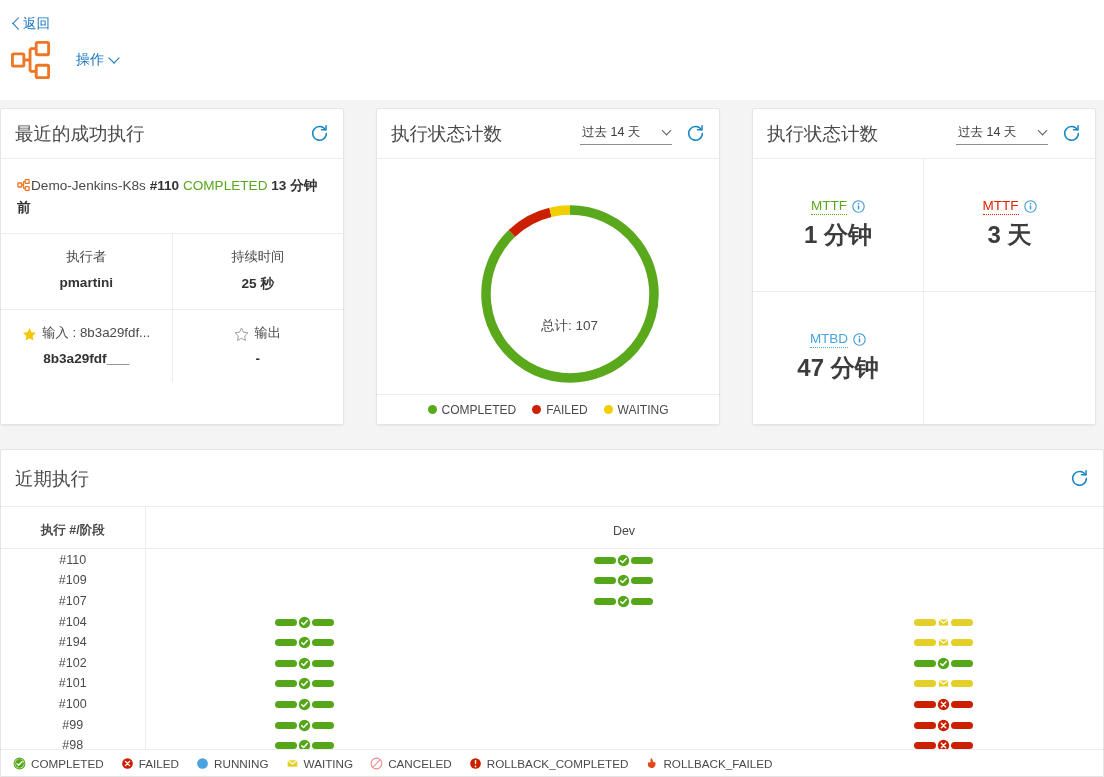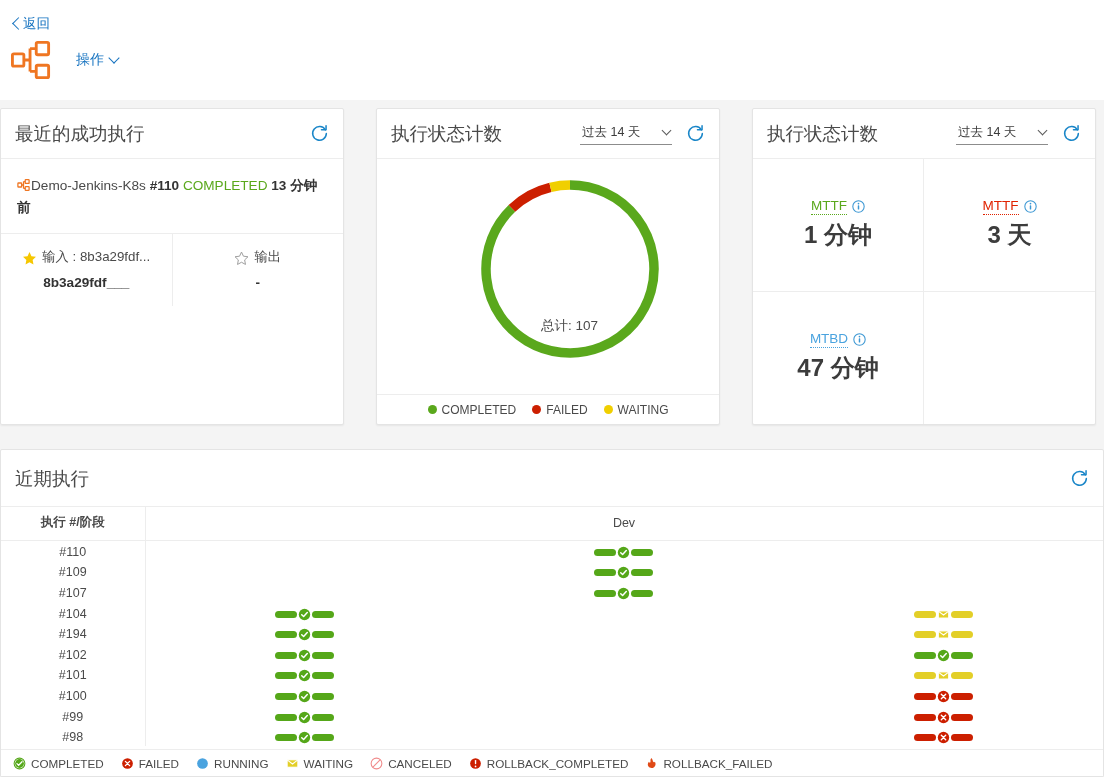--- a/index.html
+++ b/index.html
@@ -61,21 +61,21 @@
   .kv-grid { border-top: 1px solid #ededed; display: flex; }
   .kv-cell { flex: 1; text-align: center; padding: 14px 6px 16px 6px; }
   .kv-cell + .kv-cell { border-left: 1px solid #ededed; }
   .kv-label { font-size: 13.3px; color: #4a4a4a; }
   .kv-value { font-size: 13.6px; color: #333333; font-weight: bold; margin-top: 9px; word-break: break-all; }
   .io-label { font-size: 13.3px; color: #4a4a4a; display: flex; align-items: flex-end; justify-content: center; gap: 5px; }
   .io-label .txt { overflow: hidden; text-overflow: ellipsis; white-space: nowrap; max-width: 135px; }
 
   
   #card-status { left: 376px; top: 108px; width: 344px; height: 317px; }
-  .donut-wrap { flex: 1; position: relative; display: flex; align-items: center; justify-content: center; margin-left: 43px; }
+  .donut-wrap { flex: 1; position: relative; display: flex; align-items: flex-end; justify-content: center; margin-left: 43px; }
   .donut-center { position: absolute; font-size: 13.5px; color: #4a4a4a; top: 158px; }
   .chart-legend {
     height: 30px; display: flex; align-items: center; justify-content: center; gap: 16px;
     border-top: 1px solid #ededed; font-size: 12px; color: #4a4a4a; flex: none;
   }
   .lg-item { display: flex; align-items: center; gap: 5px; }
   .lg-dot { width: 9px; height: 9px; border-radius: 50%; }
 
   
   #card-stats { left: 752px; top: 108px; width: 344px; height: 317px; }
@@ -87,21 +87,21 @@
   .stat-key .abbr { border-bottom: 1.6px dotted currentColor; padding-bottom: 1px; cursor: help; }
   .stat-val { font-size: 24px; font-weight: bold; color: #3c3c3c; margin-top: 4px; white-space: nowrap; }
   .info-ico { width: 13px; height: 13px; flex: none; cursor: pointer; }
 
   
   #card-exec { left: 0px; top: 449px; width: 1104px; height: 328px; border-radius: 2px; }
   #card-exec .card-head { height: 56px; border-bottom: none; }
   .exec-table { flex: 1; position: relative; overflow: hidden; }
   .etab { width: 100%; border-collapse: collapse; table-layout: fixed; }
   .etab th {
-    font-size: 12.5px; color: #4a4a4a; font-weight: bold; padding: 7px 0 9px 0; text-align: center;
+    font-size: 12.5px; color: #4a4a4a; font-weight: bold; padding: 15px 0 9px 0; text-align: center;
     border-bottom: 1px solid #ededed; border-top: 1px solid #ededed;
   }
   .etab th.stage-h { font-weight: 400; }
   .etab td { padding: 0; height: 20.6px; text-align: center; vertical-align: middle; }
   .col-run { width: 144px; border-right: 1px solid #ededed; }
   .run-id { font-size: 12.5px; color: #4a4a4a; }
   .marker { display: inline-flex; align-items: center; }
   .mk-bar { width: 22px; height: 7px; border-radius: 4px; }
   .mk-ico { width: 13px; height: 13px; margin: 0 1px; }
   .table-legend {
@@ -150,20 +150,30 @@
         <rect x="1.2" y="7" width="6.5" height="7" rx="1" fill="none" stroke="#ef7622" stroke-width="2.2"></rect>
         <rect x="14" y="1.2" width="6.8" height="6.6" rx="1" fill="none" stroke="#ef7622" stroke-width="2.2"></rect>
         <rect x="14" y="13.2" width="6.8" height="6.6" rx="1" fill="none" stroke="#ef7622" stroke-width="2.2"></rect>
         <path d="M8 10.5 H11 M11 4.5 V16.5 M11 4.5 H14 M11 16.5 H14" fill="none" stroke="#ef7622" stroke-width="2.2"></path>
       </svg><span>Demo-Jenkins-K8s</span>
       <span class="bold">#110</span>
       <span class="status-ok">COMPLETED</span>
       <span class="bold">13 分钟前</span>
     </div>
 
+    <div class="kv-grid">
+      <div class="kv-cell">
+        <div class="kv-label">执行者</div>
+        <div class="kv-value">pmartini</div>
+      </div>
+      <div class="kv-cell">
+        <div class="kv-label">持续时间</div>
+        <div class="kv-value">25 秒</div>
+      </div>
+    </div>
 
     <div class="kv-grid">
       <div class="kv-cell">
         <div class="io-label">
           <svg width="15" height="15" viewBox="0 0 20 20">
             <path d="M10 1.4l2.6 5.5 6 .8-4.4 4.2 1.1 6-5.3-2.9-5.3 2.9 1.1-6L1.4 7.7l6-.8z" fill="#f6c700"></path>
           </svg>
           <span class="txt">输入 : 8b3a29fdf...</span>
         </div>
         <div class="kv-value">8b3a29fdf___</div>

